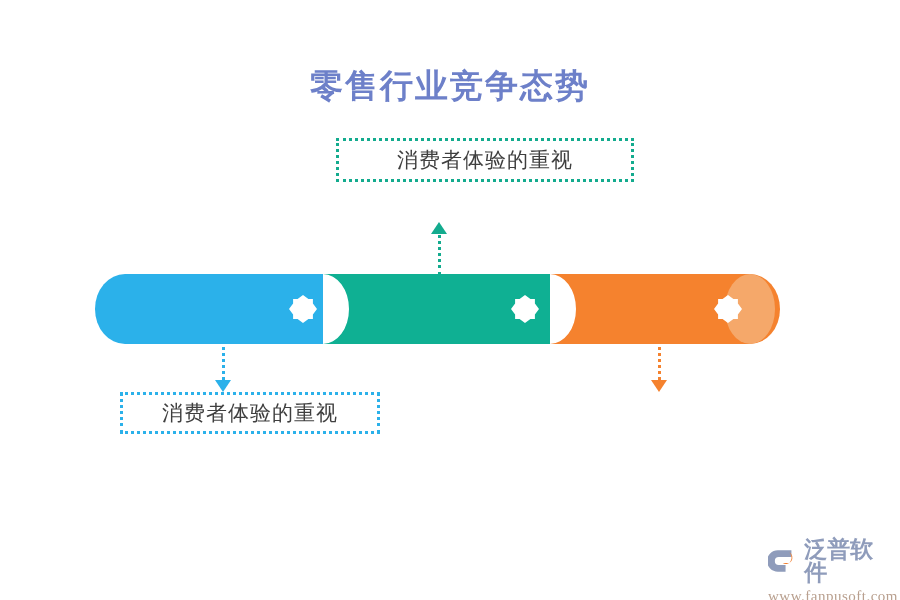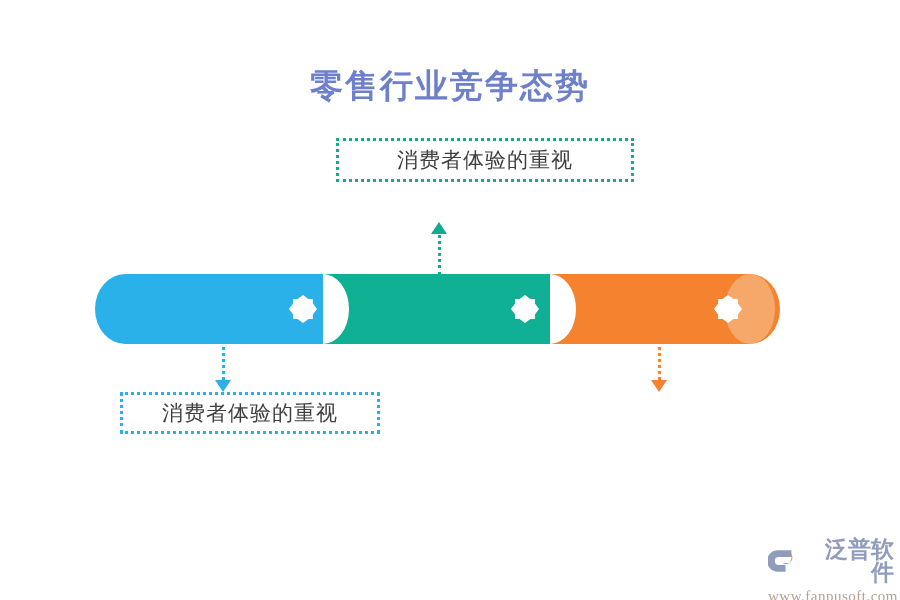--- a/index.html
+++ b/index.html
@@ -116,21 +116,20 @@
     position: absolute;
     left: 768px;
     top: 538px;
     width: 126px;
     height: 56px;
   }
   .logo-row {
     display: flex;
     align-items: center;
     gap: 7px;
-    text-align: right;
   }
   .logo-text {
     font-size: 23px;
     font-weight: bold;
     color: #8f9cbb;
     letter-spacing: 0px;
     font-family: "Liberation Serif", "DejaVu Serif", serif;
     line-height: 1;
   }
   .logo-url {

